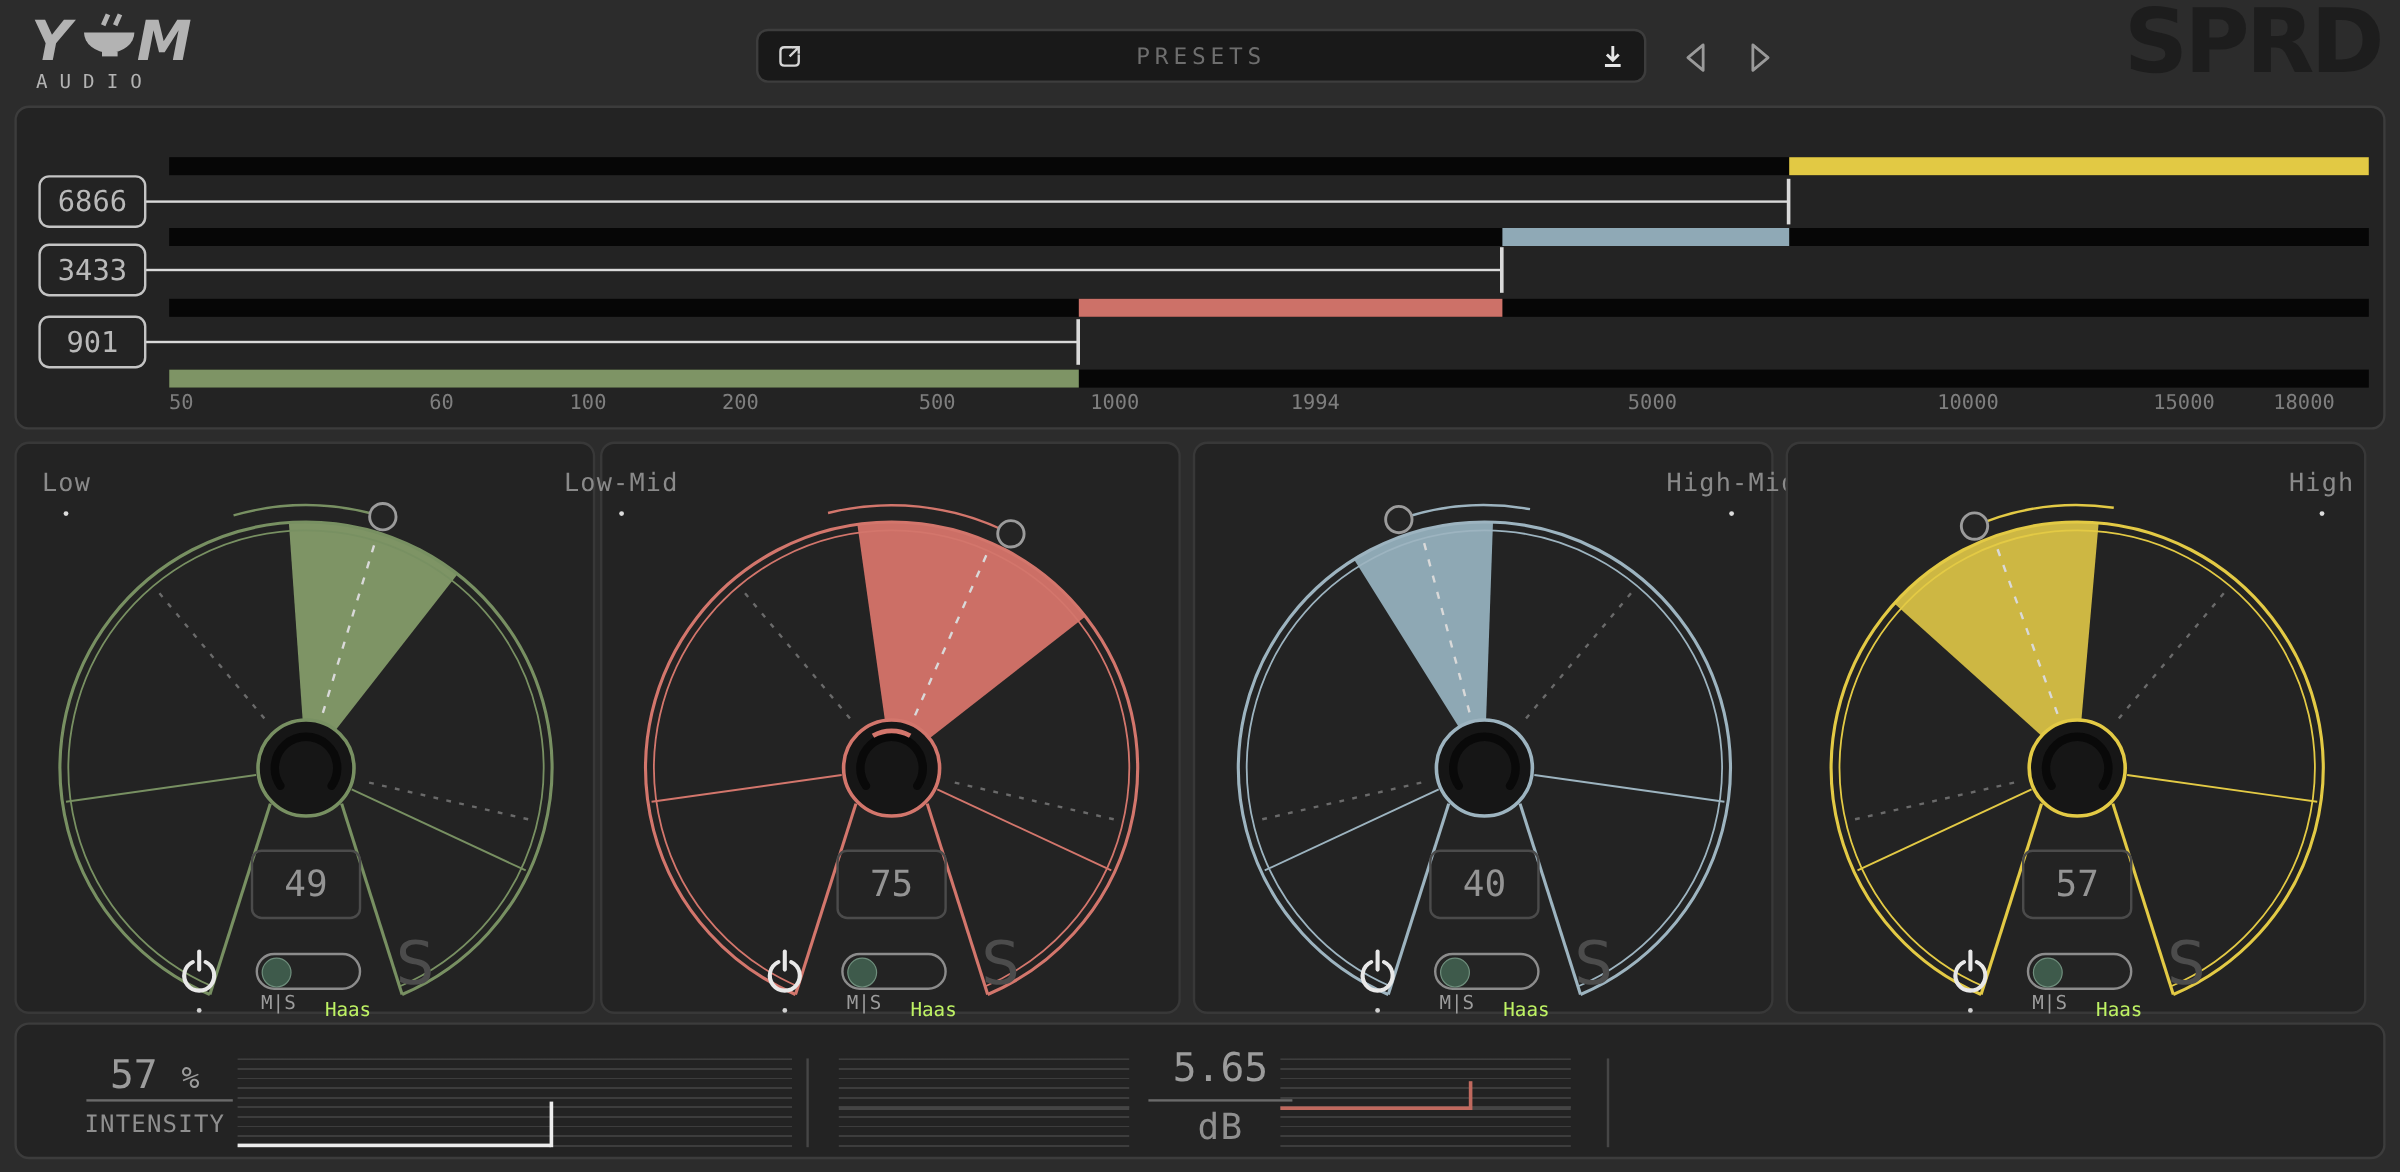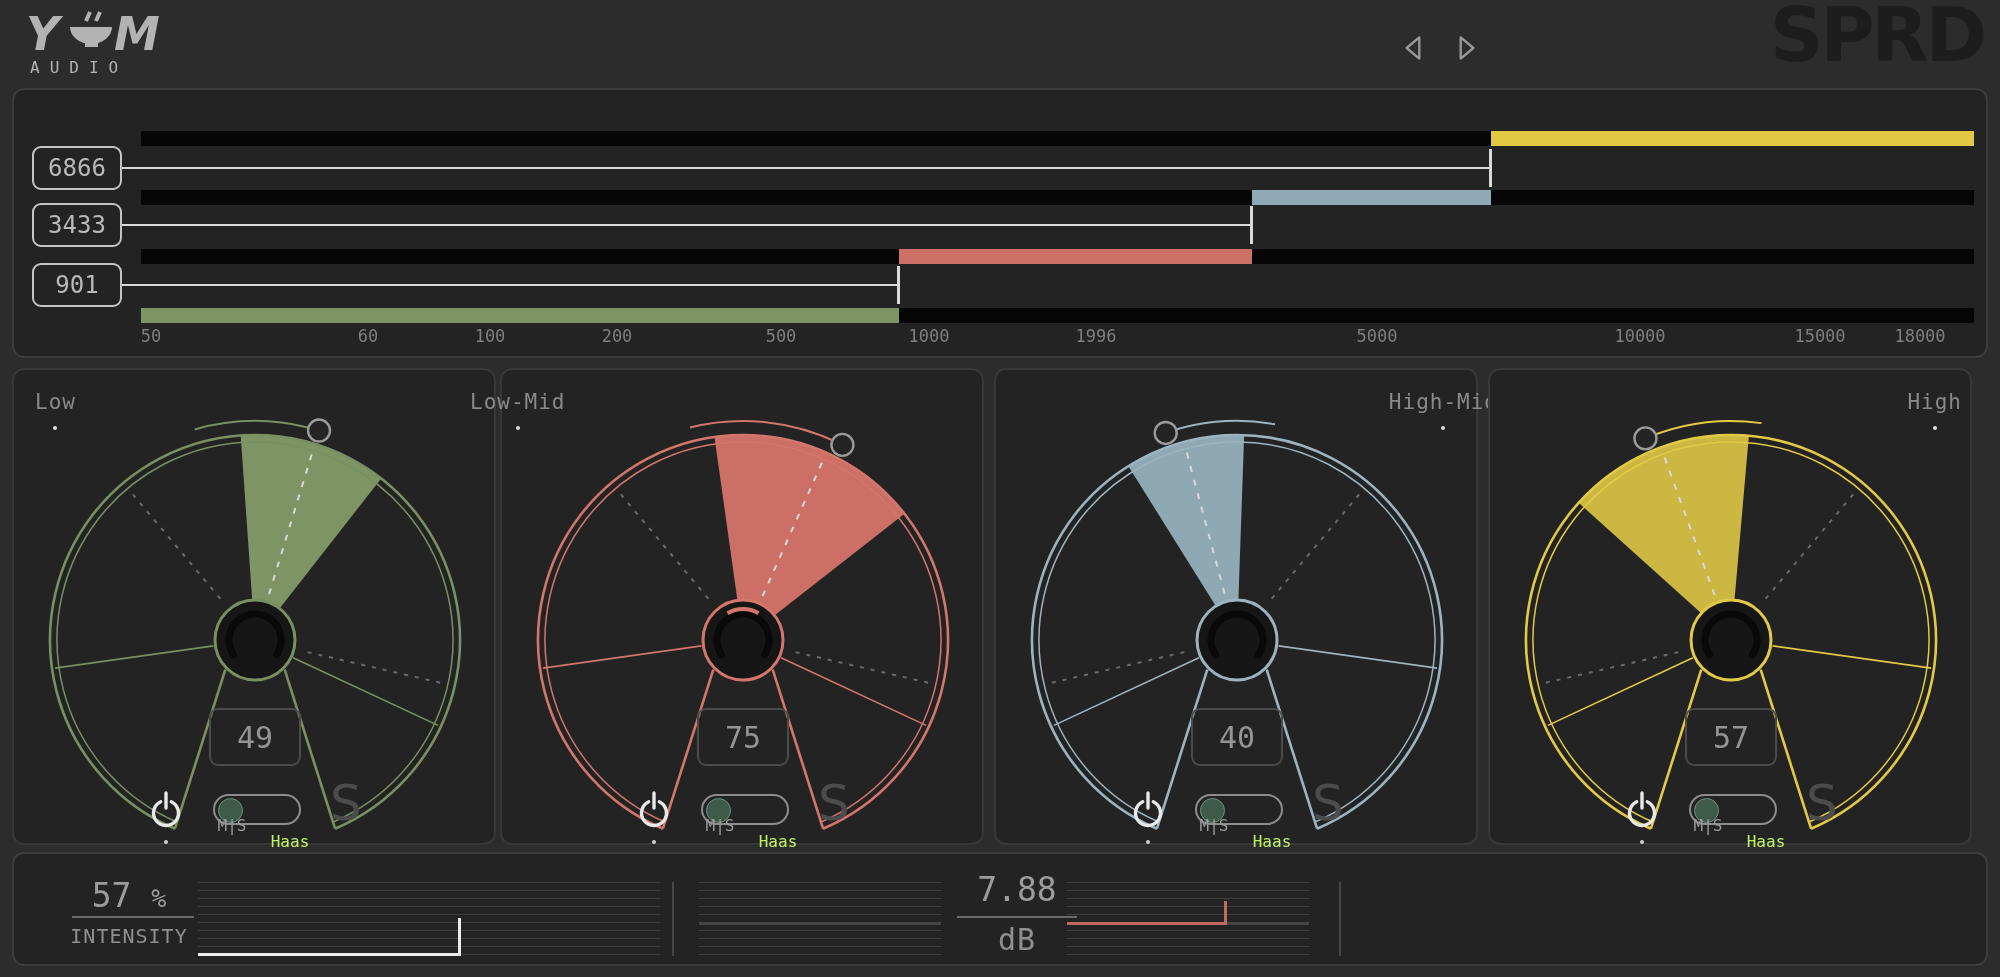--- a/index.html
+++ b/index.html
@@ -35,21 +35,21 @@
   .band-name{color:#8a8a8a;font-size:21px;letter-spacing:1px;}
   .band-dot{width:4px;height:4px;border-radius:50%;background:#dcdcdc;margin:12px auto 0;}
   .value-box{position:absolute;left:195px;top:338px;width:92px;height:58px;border:2px solid #4b4b4b;
     border-radius:9px;box-sizing:border-box;color:#949494;font-size:30px;display:flex;align-items:center;
     justify-content:center;cursor:text;}
   .power-wrap{position:absolute;left:133px;top:418px;width:38px;text-align:center;cursor:pointer;}
   .power-dot{width:4px;height:4px;border-radius:50%;background:#cfcfcf;margin:6px auto 0;}
   .toggle{position:absolute;left:199px;top:424px;width:88px;height:31px;border:2px solid #8c8c8c;
     border-radius:17px;box-sizing:border-box;cursor:pointer;}
   .toggle-knob{position:absolute;left:3px;top:2px;width:23px;height:23px;border-radius:50%;}
-  .ms-label{position:absolute;left:194px;top:446px;width:48px;text-align:center;color:#9c9c9c;font-size:16px;cursor:pointer;}
+  .ms-label{position:absolute;left:194px;top:456px;width:48px;text-align:center;color:#9c9c9c;font-size:16px;cursor:pointer;}
   .haas-label{position:absolute;left:246px;top:462px;width:60px;text-align:center;color:#bef264;font-size:16px;cursor:pointer;}
   .solo-btn{position:absolute;left:316px;top:404px;font-family:"DejaVu Sans", sans-serif;
     font-size:50px;color:#4c4c4c;cursor:pointer;}
 
   
   .footer-panel{left:12px;top:852px;width:1976px;height:114px;}
   .big-val{position:absolute;color:#9c9c9c;font-size:33px;text-align:center;}
   .rule{position:absolute;height:2px;background:#6a6a6a;}
   .sub-label{position:absolute;color:#8f8f8f;font-size:20px;text-align:center;letter-spacing:1px;}
   .stripes{position:absolute;top:28px;height:74px;cursor:ew-resize;
@@ -76,20 +76,30 @@
     <svg width="170" height="66" viewBox="0 0 170 66">
       <text x="0" y="40" font-family="DejaVu Sans" font-size="46" font-weight="bold" font-style="italic" fill="#b3b3b3">Y</text>
       <path d="M44,17 h42 a21,17 0 0 1 -42,0 z" fill="#b3b3b3"></path>
       <rect x="59" y="33" width="13" height="4" fill="#b3b3b3"></rect>
       <path d="M60,11 l4,-9 M70,11 l4,-9" stroke="#b3b3b3" stroke-width="4"></path>
       <text x="88" y="40" font-family="DejaVu Sans" font-size="46" font-weight="bold" font-style="italic" fill="#b3b3b3">M</text>
       <text x="4" y="63" font-family="DejaVu Sans Mono" font-size="16" letter-spacing="10" fill="#b3b3b3">AUDIO</text>
     </svg>
   </div>
 
+  <div class="presets-bar">
+    <svg width="24" height="24" viewBox="0 0 22 22">
+      <path d="M13.5,4 H7 Q4,4 4,7 V15 Q4,18 7,18 H15 Q18,18 18,15 V9.5" fill="none" stroke="#d5d5d5" stroke-width="1.8"></path>
+      <path d="M11,11 L18,4 M13,4 H18 V9" fill="none" stroke="#d5d5d5" stroke-width="1.8"></path>
+    </svg>
+    <span class="presets-label">PRESETS</span>
+    <svg width="24" height="24" viewBox="0 0 22 22">
+      <path d="M11,3 V13 M6.5,9.5 L11,14 L15.5,9.5 M5,18 H17" fill="none" stroke="#e5e5e5" stroke-width="2.2"></path>
+    </svg>
+  </div>
 
   <svg class="nav-btn" style="left:1396px" viewBox="0 0 34 34">
     <polygon points="22,7 10,17 22,27" fill="none" stroke="#9a9a9a" stroke-width="2.2" stroke-linejoin="round"></polygon>
   </svg>
   <svg class="nav-btn" style="left:1448px" viewBox="0 0 34 34">
     <polygon points="12,7 24,17 12,27" fill="none" stroke="#9a9a9a" stroke-width="2.2" stroke-linejoin="round"></polygon>
   </svg>
 
   <div class="sprd-logo">SPRD</div>
 
@@ -121,21 +131,21 @@
     <div class="xover-box" style="top: 113px;">3433</div>
     <div class="xover-box" style="top: 173px;">901</div>
 
     <div>
         <span class="axis-label" style="left: 137px;">50</span>
         <span class="axis-label" style="left: 354px;">60</span>
         <span class="axis-label" style="left: 476px;">100</span>
         <span class="axis-label" style="left: 603px;">200</span>
         <span class="axis-label" style="left: 767px;">500</span>
         <span class="axis-label" style="left: 915px;">1000</span>
-        <span class="axis-label" style="left: 1082px;">1996</span>
+        <span class="axis-label" style="left: 1082px;">1994</span>
         <span class="axis-label" style="left: 1363px;">5000</span>
         <span class="axis-label" style="left: 1626px;">10000</span>
         <span class="axis-label" style="left: 1806px;">15000</span>
         <span class="axis-label" style="left: 1906px;">18000</span>
       </div>
   </div>
 
   <div class="band-card" style="left:12px">
     <svg class="gauge" width="484" height="477">
         <path d="M241,270 L226.6999228824543,65.49936969673604 A205,205 0 0 1 367.21060244175993,108.45779551062199 Z" fill="#7E9465"></path>
@@ -298,21 +308,21 @@
       <div class="int-h" style="width: 56.5%;"></div>
       <div class="int-v" style="left: calc(56.5% - 1.5px);"></div>
     </div>
 
     <div class="vsep" style="left:658px"></div>
 
     <div class="stripes" style="left:685px;width:242px">
       <div class="mid-line"></div>
     </div>
 
-    <div class="big-val" style="left:930px;top:16px;width:146px">7.88</div>
+    <div class="big-val" style="left:930px;top:16px;width:146px">5.65</div>
     <div class="rule" style="left:943px;top:62px;width:120px"></div>
     <div class="sub-label" style="left:930px;top:68px;width:146px;font-size:30px">dB</div>
 
     <div class="stripes" style="left:1053px;width:242px">
       <div class="mid-line"></div>
       <div class="gain-h" style="width: 65.5%; background: rgb(192, 105, 94);"></div>
       <div class="gain-v" style="left: calc(65.5% - 1.5px); background: rgb(192, 105, 94);"></div>
     </div>
 
     <div class="vsep" style="left:1325px"></div>

